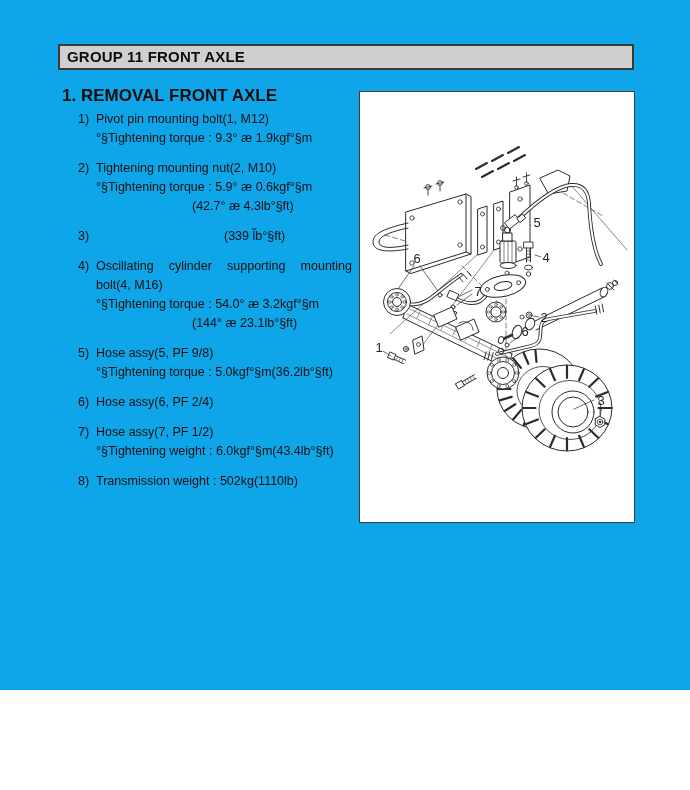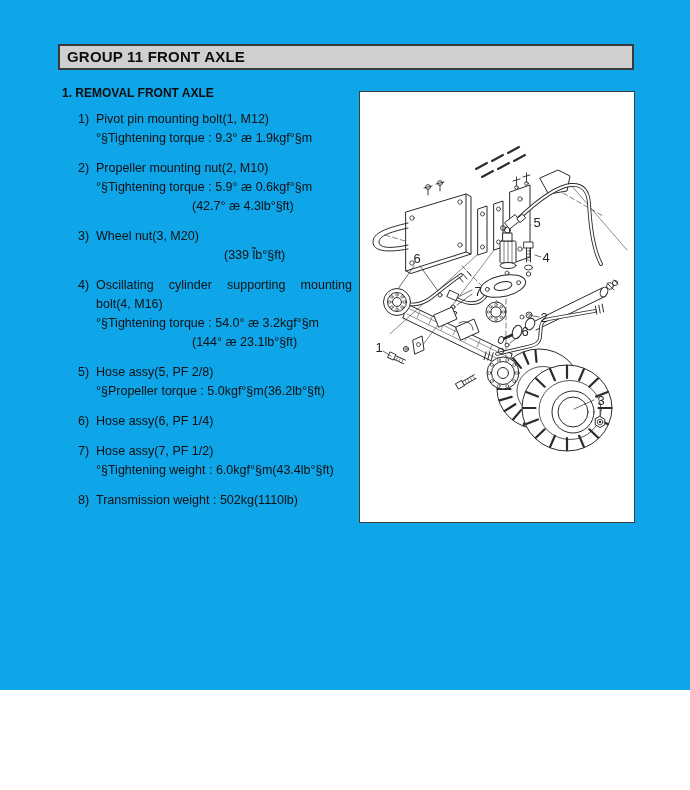--- a/index.html
+++ b/index.html
@@ -4,21 +4,21 @@
 <style>
   html,body{margin:0;padding:0;background:#fff;}
   .page{position:relative;width:690px;height:690px;background:#0ea5e9;overflow:hidden;
         font-family:"Liberation Sans", sans-serif;color:#111;}
   
   .group-bar{position:absolute;left:58px;top:44px;width:572px;height:22px;
              background:#cfcfcf;border:2px solid #3a3a3a;}
   .group-bar span{display:block;line-height:22px;padding-left:7px;
                   font-size:15px;font-weight:bold;letter-spacing:.2px;color:#0d0d0d;}
   
-  .section-title{position:absolute;left:62px;top:86px;font-size:12px;font-weight:bold;color:#0d0d0d;}
+  .section-title{position:absolute;left:62px;top:86px;font-size:17px;font-weight:bold;color:#0d0d0d;}
   
   .steps{position:absolute;left:78px;top:110px;width:274px;}
   .item{display:flex;margin-bottom:11px;font-size:12.5px;line-height:19px;}
   .item .num{width:18px;flex:none;}
   .item .body{flex:1;}
   .title{text-align:justify;}
   .pline{margin-left:96px;}
   .pline-wide{margin-left:128px;}
   .tol{display:inline-flex;flex-direction:column;align-items:flex-start;
        font-size:7px;line-height:6.5px;vertical-align:-3px;letter-spacing:0;}
@@ -45,55 +45,54 @@
       <span class="num">1)</span>
       <div class="body">
         <div class="title">Pivot pin mounting bolt(1, M12)</div>
         <div class="tline">°§Tightening torque : 9.3° æ 1.9kgf°§m</div>
       </div>
     </div>
 
     <div class="item">
       <span class="num">2)</span>
       <div class="body">
-        <div class="title">Propeller mounting nut(2, M10)</div>
+        <div class="title">Tightening mounting nut(2, M10)</div>
         <div class="tline">°§Tightening torque : 5.9° æ 0.6kgf°§m</div>
         <div class="pline">(42.7° æ 4.3lb°§ft)</div>
       </div>
     </div>
 
     <div class="item">
       <span class="num">3)</span>
       <div class="body">
-        <div class="title">Wheel nut(3, M20)</div>
         <div class="pline pline-wide">(339 l̃b°§ft)</div>
       </div>
     </div>
 
     <div class="item">
       <span class="num">4)</span>
       <div class="body">
         <div class="title">Oscillating cylinder supporting mounting bolt(4, M16)</div>
         <div class="tline">°§Tightening torque : 54.0° æ 3.2kgf°§m</div>
         <div class="pline">(144° æ 23.1lb°§ft)</div>
       </div>
     </div>
 
     <div class="item">
       <span class="num">5)</span>
       <div class="body">
-        <div class="title">Hose assy(5, PF 2/8)</div>
-        <div class="tline">°§Propeller torque : 5.0kgf°§m(36.2lb°§ft)</div>
+        <div class="title">Hose assy(5, PF 9/8)</div>
+        <div class="tline">°§Tightening torque : 5.0kgf°§m(36.2lb°§ft)</div>
       </div>
     </div>
 
     <div class="item">
       <span class="num">6)</span>
       <div class="body">
-        <div class="title">Hose assy(6, PF 1/4)</div>
+        <div class="title">Hose assy(6, PF 2/4)</div>
       </div>
     </div>
 
     <div class="item">
       <span class="num">7)</span>
       <div class="body">
         <div class="title">Hose assy(7, PF 1/2)</div>
         <div class="tline">°§Tightening weight : 6.0kgf°§m(43.4lb°§ft)</div>
       </div>
     </div>

